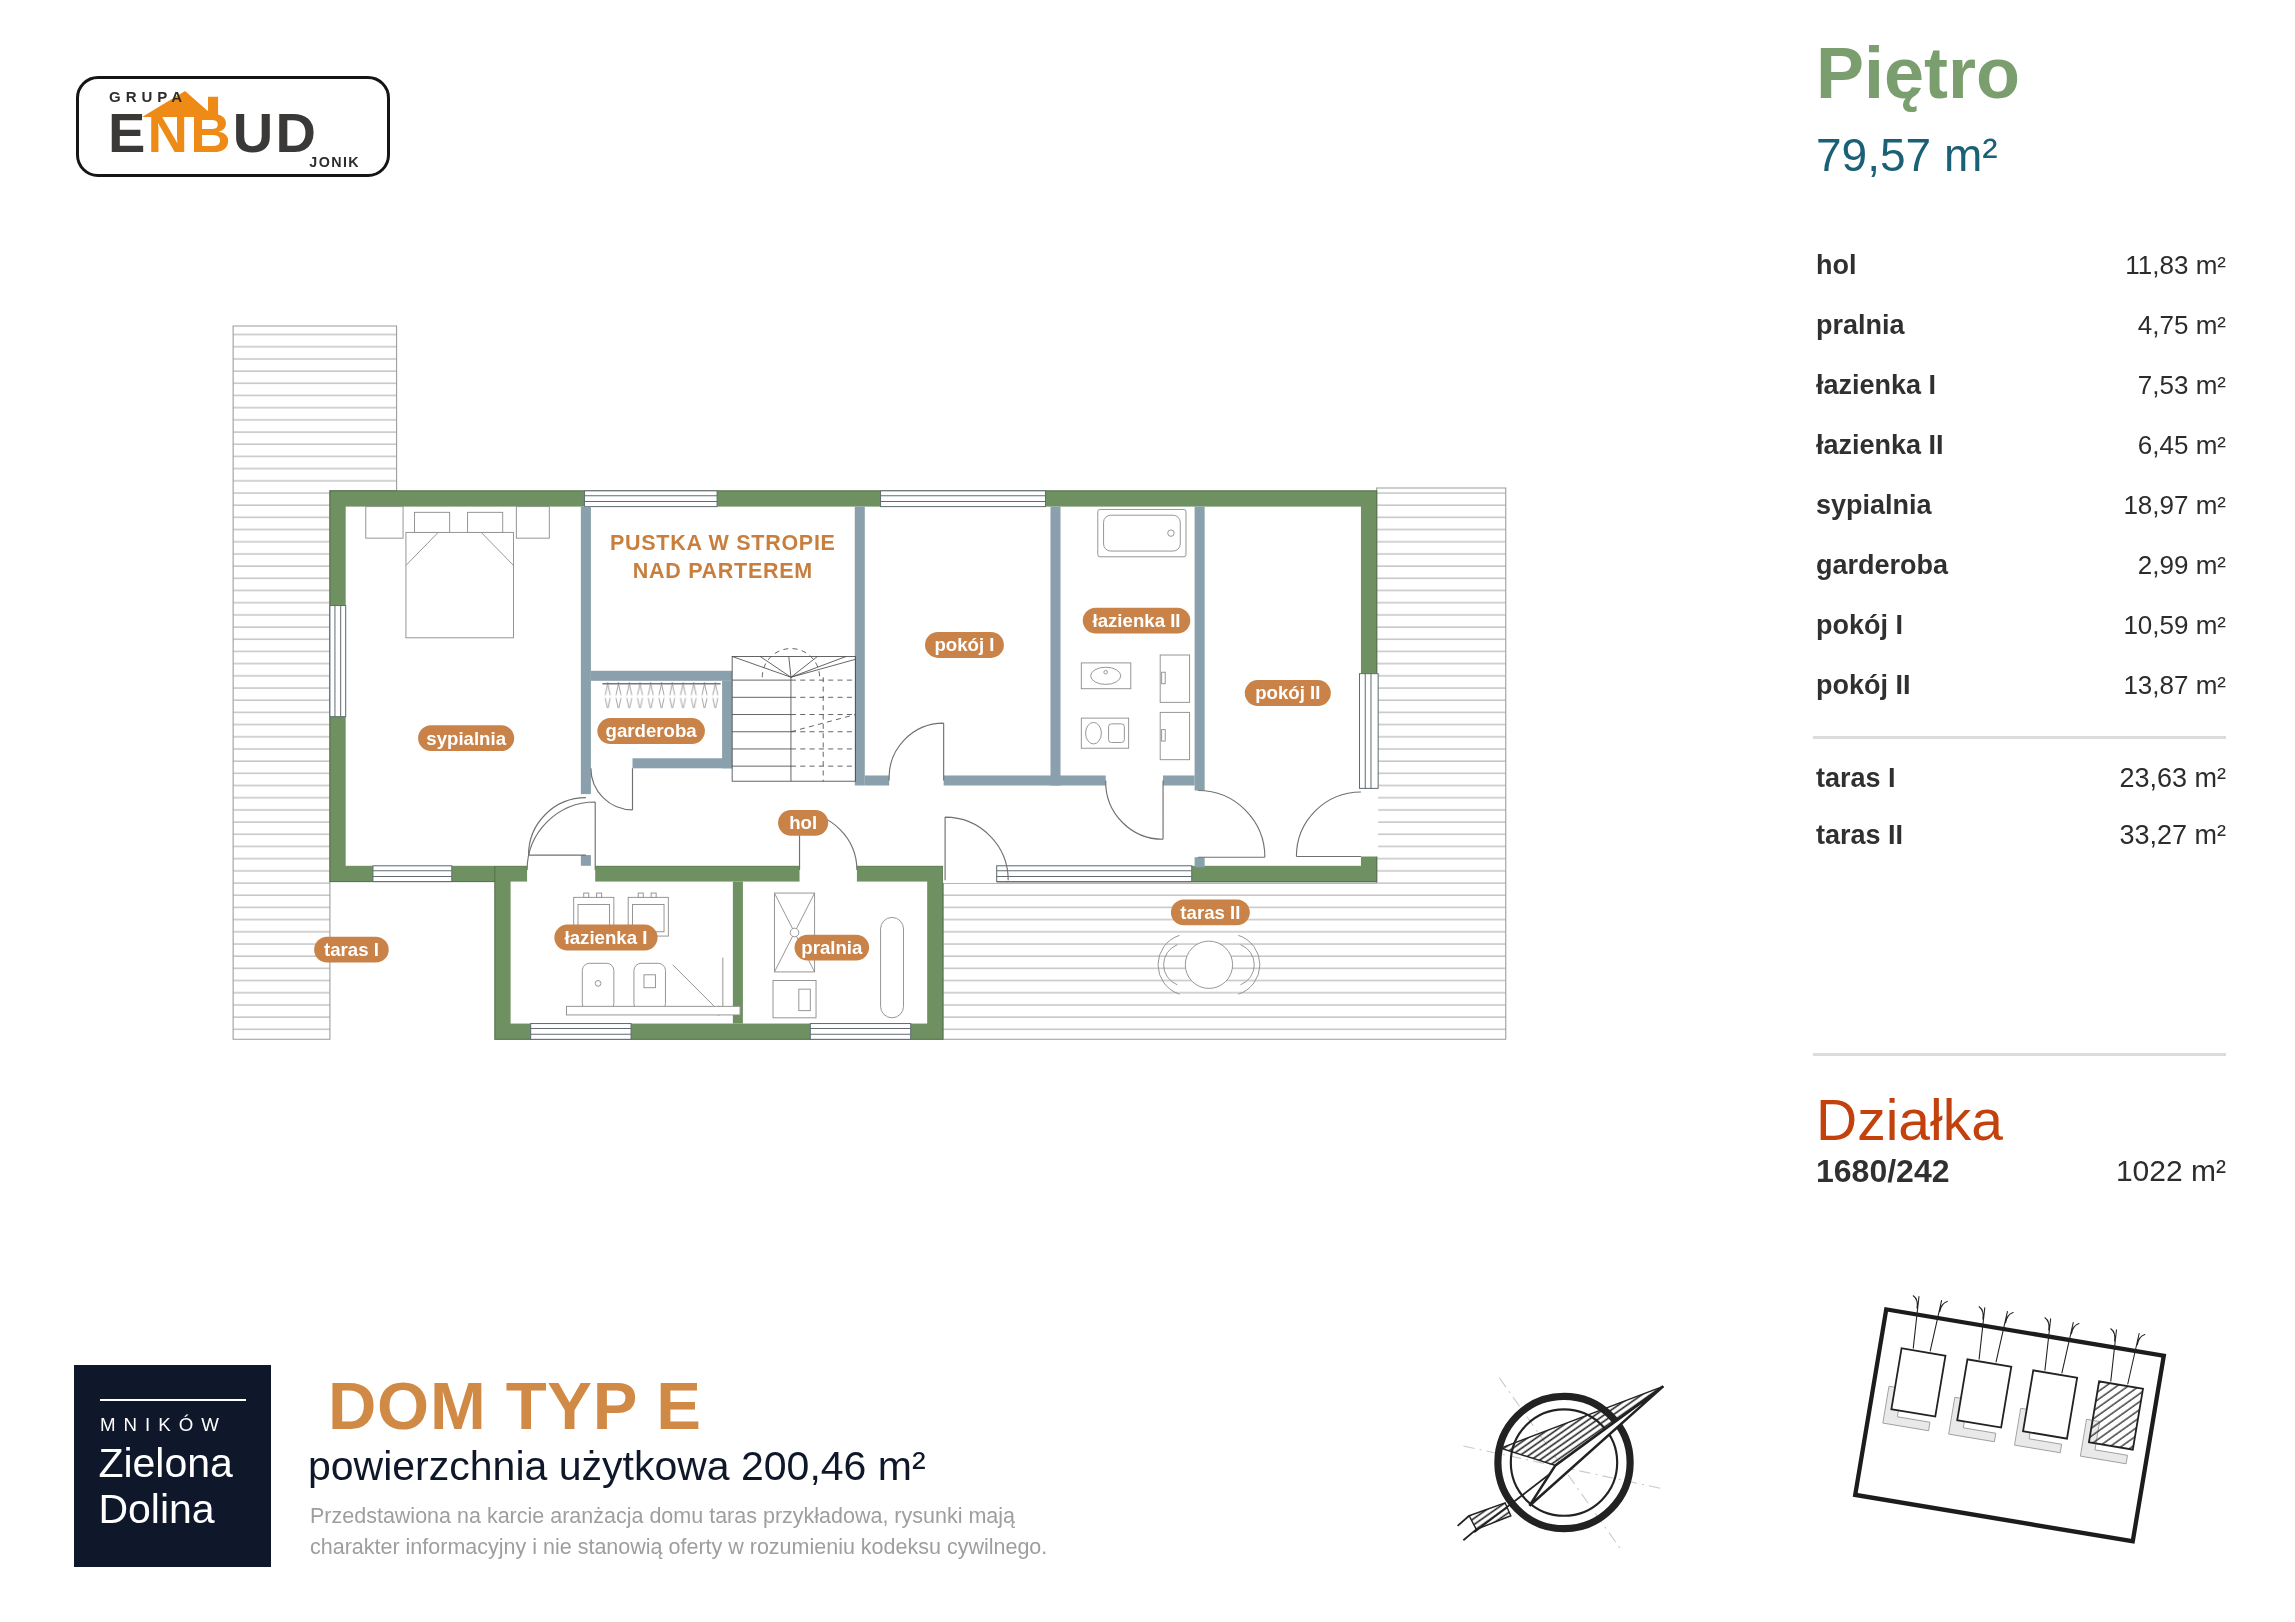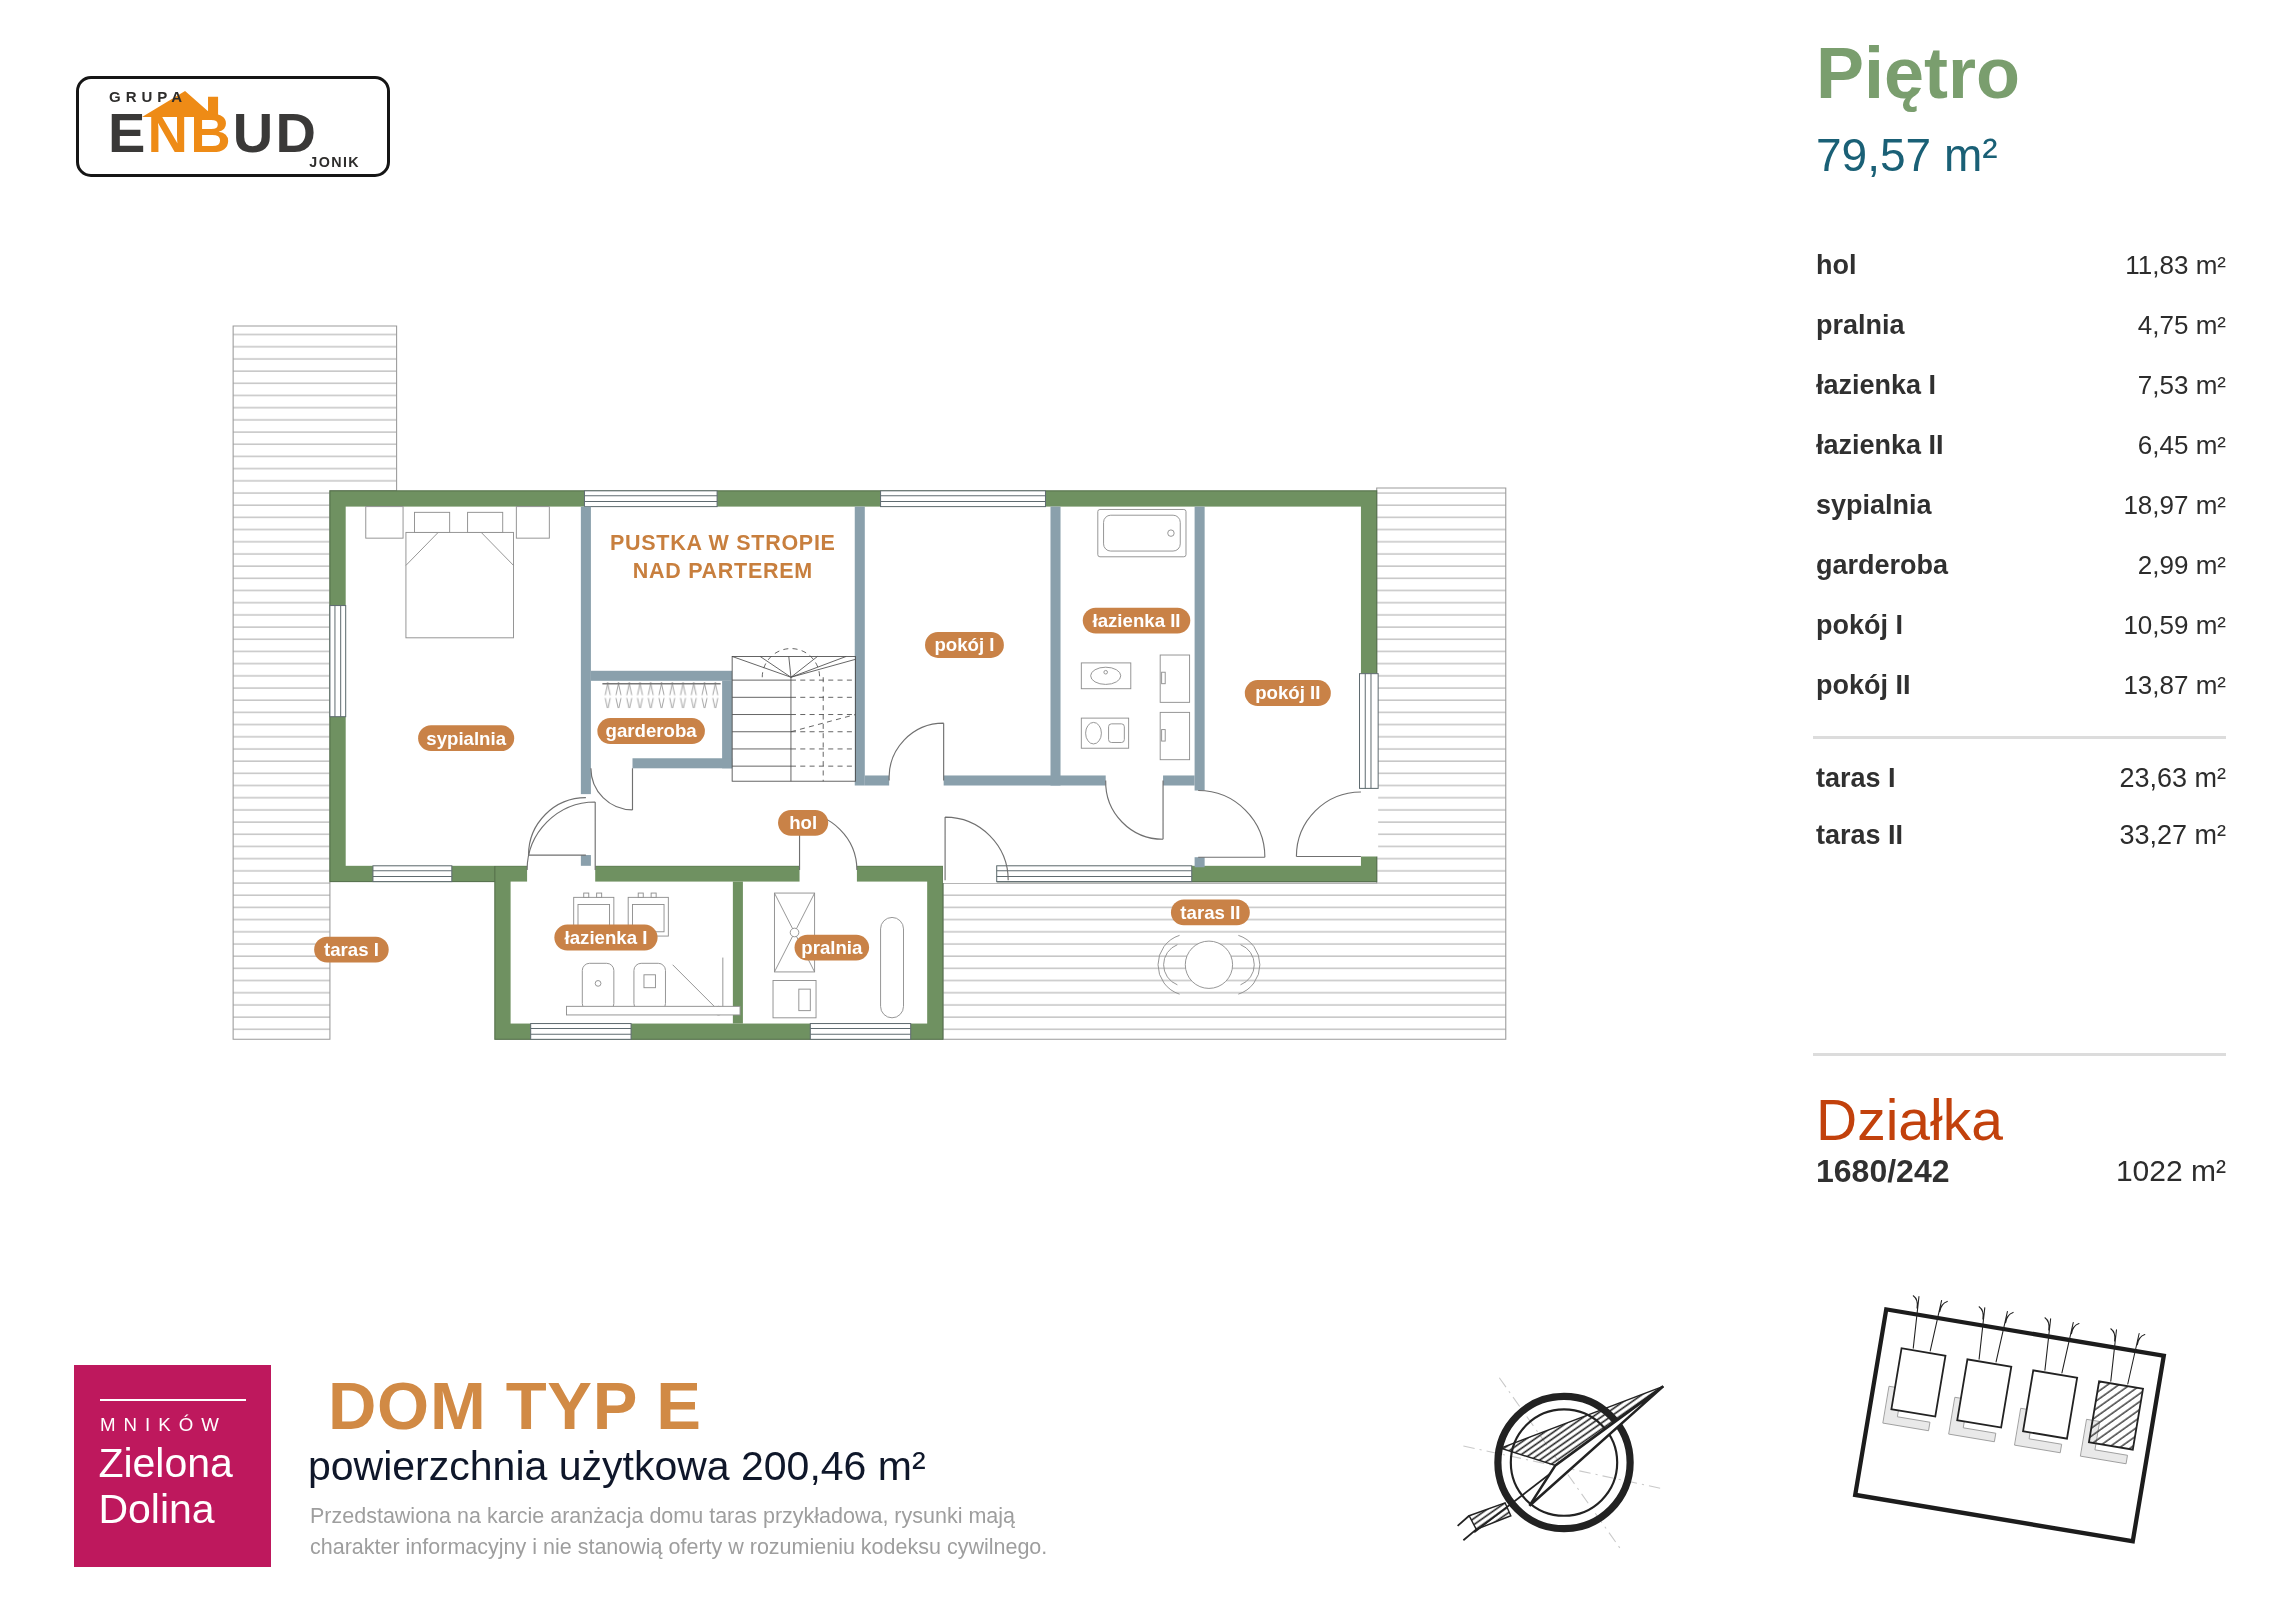--- a/index.html
+++ b/index.html
@@ -1,20 +1,20 @@
 <!DOCTYPE html>
 <html style="font-size:11.5px"><head>
 <meta charset="utf-8">
 <style>
   html,body{margin:0;padding:0;background:#fff;}
   body{width:2295px;height:1623px;position:relative;font-family:"Liberation Sans",sans-serif;color:#2e2e2e;overflow:hidden;}
   .abs{position:absolute;}
 
   
-  .logo{left:76px;top:76px;width:308px;height:95px;border:3.6px solid #151515;border-radius:15px;background:#fff;text-align:right;}
+  .logo{left:76px;top:76px;width:308px;height:95px;border:3.6px solid #151515;border-radius:22px;background:#fff;text-align:right;}
   .logo-grupa{left:30px;top:8.6px;font-size:15px;font-weight:700;letter-spacing:5px;color:#2e2d2c;}
   .logo-main{left:29px;top:24.4px;font-size:56px;font-weight:700;letter-spacing:2.2px;line-height:60px;white-space:nowrap;}
   .logo-dark{color:#3a3938;}
   .logo-orange{color:#ee8b16;}
   .logo-sub{right:27px;bottom:4.3px;font-size:14.3px;font-weight:700;letter-spacing:1.4px;color:#2e2d2c;}
   .logo-roof{left:63px;top:11.5px;}
 
   
   .p-title{left:1816px;top:34px;font-size:72px;font-weight:700;color:#7a9e6e;line-height:79px;}
   .p-area{left:1816px;top:128px;font-size:46px;font-weight:400;color:#1a6076;}
@@ -26,21 +26,21 @@
   .terracelist{left:1816px;top:750px;width:410px;}
   .trow{display:flex;justify-content:space-between;align-items:center;height:57px;}
   .trow .lbl{font-size:27px;font-weight:700;color:#303030;}
   .trow .val{font-size:27px;font-weight:400;color:#2c2c2c;}
   .dzialka-title{left:1816px;top:1087px;font-size:57px;font-weight:400;color:#c2410c;}
   .plotrow{left:1816px;top:1148px;width:410px;display:flex;justify-content:space-between;align-items:center;height:46px;}
   .plotrow .num{font-size:32px;font-weight:700;color:#303030;}
   .plotrow .val{font-size:30px;font-weight:400;color:#2c2c2c;}
 
   
-  .greenbox{left:74px;top:1365px;width:197px;height:202px;background:#be185d;}
+  .greenbox{left:74px;top:1365px;width:197px;height:202px;background:#0f172a;}
   .gb-rule{left:26px;top:34px;width:146px;height:2.2px;background:#fff;}
   .gb-loc{left:26px;top:49px;font-size:18.7px;font-weight:500;letter-spacing:8px;color:#fff;}
   .gb-l1{left:24.4px;top:75px;font-size:41px;font-weight:500;color:#fff;}
   .gb-l2{left:24.4px;top:121px;font-size:41px;font-weight:500;color:#fff;}
   .dom-title{left:308px;top:1367px;font-size:67px;font-weight:700;letter-spacing:0.7px;color:#d18a45;margin-left:20px;}
   .dom-sub{left:308px;top:1443px;font-size:41px;font-weight:400;color:#0f172a;}
   .disc1{left:310px;top:1504px;font-size:21.5px;color:#9e9e9e;}
   .disc2{left:310px;top:1535px;font-size:21.5px;color:#9e9e9e;}
 </style>
 </head>

